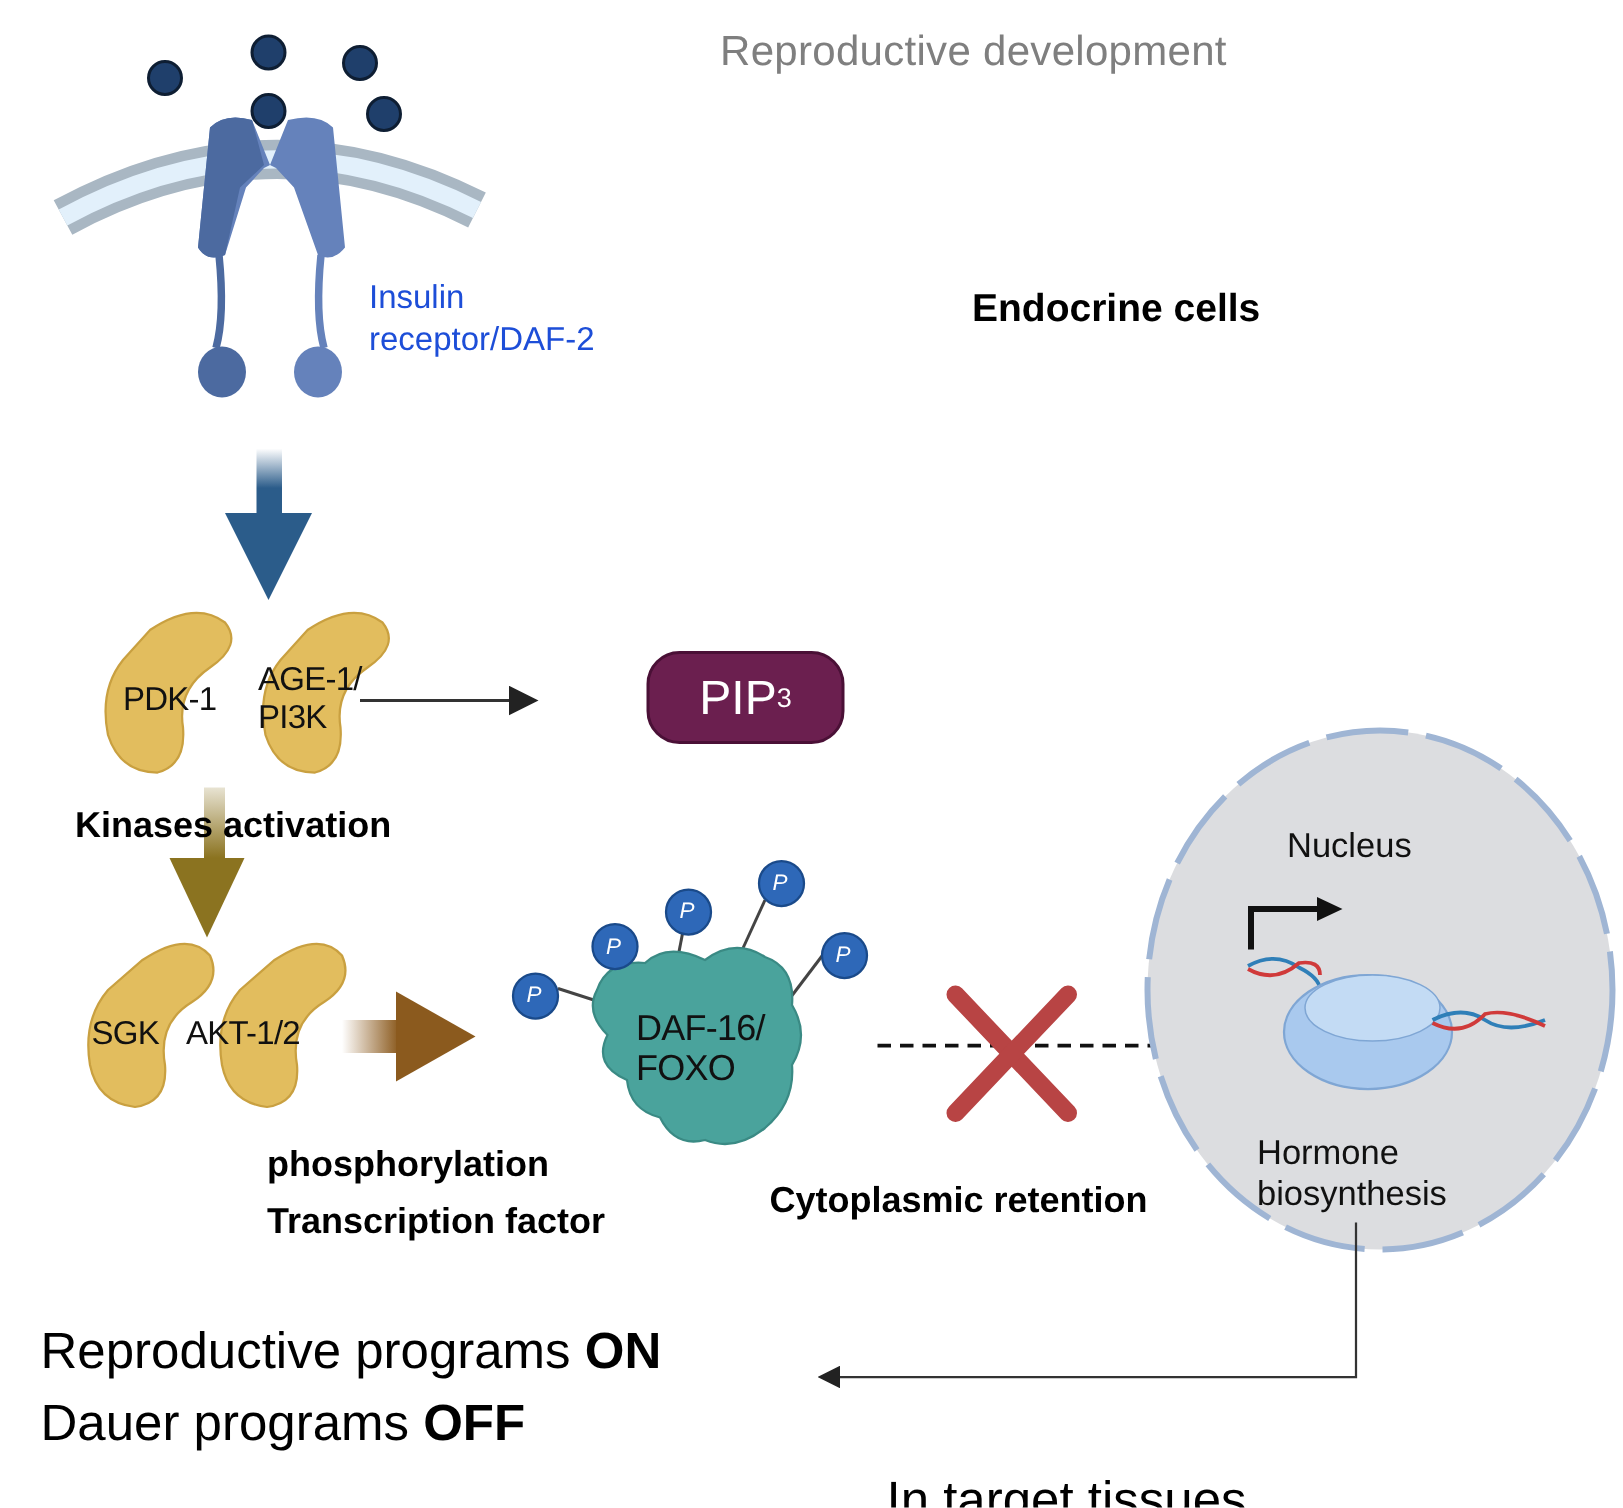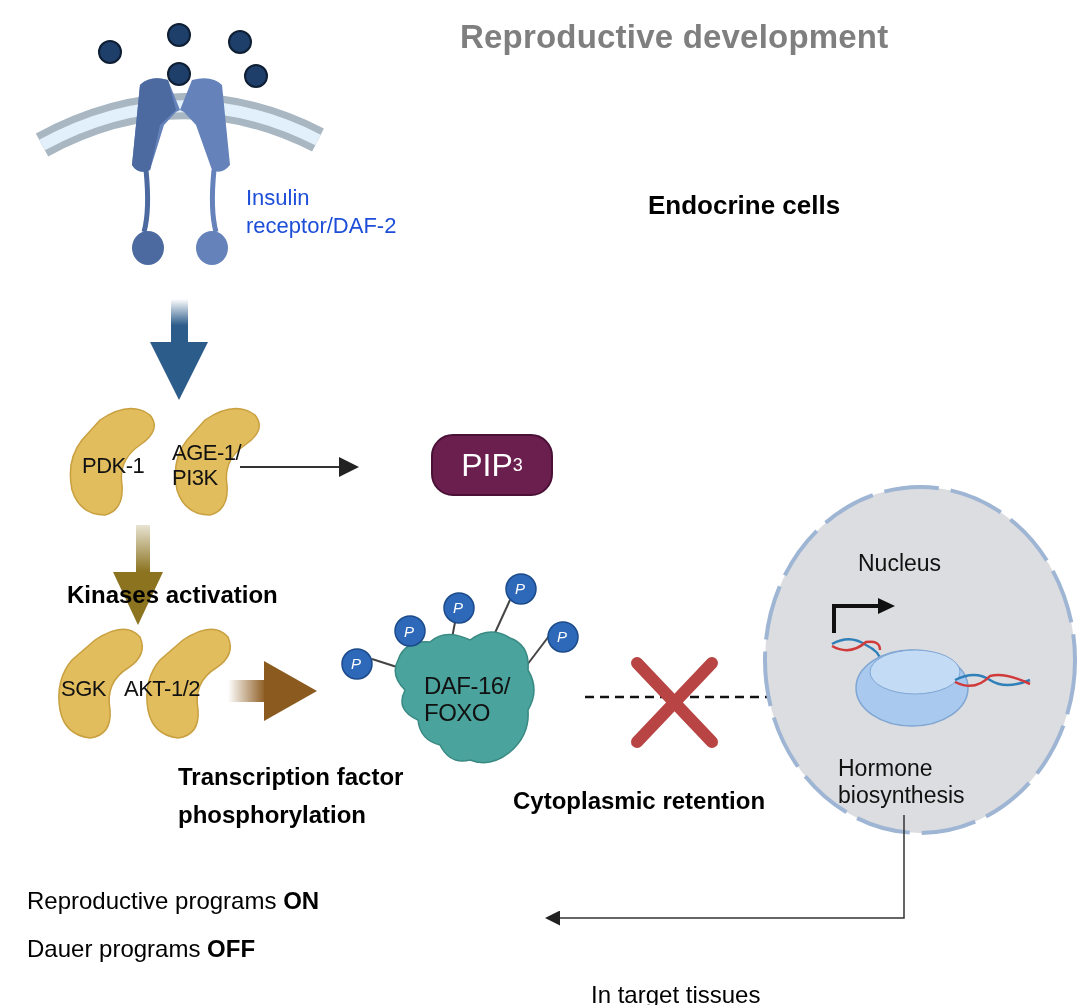--- a/index.html
+++ b/index.html
@@ -1,27 +1,27 @@
 <!DOCTYPE html>
 <html><head>
 <meta charset="utf-8">
 <style>
   html, body { margin: 0; padding: 0; background: #ffffff; }
   body { width: 1082px; height: 1005px; position: relative; overflow: hidden; font-family: "Liberation Sans", sans-serif; }
   #canvas { position: absolute; left: 0; top: 0; width: 1082px; height: 1005px; }
   .lbl { position: absolute; white-space: nowrap; color: #111; }
-  .title-top { left: 460px; top: 18px; font-size: 33px; font-weight: bold; color: #7f7f7f; letter-spacing: 0.2px; }
+  .title-top { left: 480px; top: 18px; font-size: 28px; font-weight: normal; color: #7f7f7f; letter-spacing: 0.2px; }
   .title-endo { left: 648px; top: 190px; font-size: 26px; font-weight: bold; color: #000; text-align: center; }
   .rec-lbl { left: 246px; top: 184px; font-size: 22px; line-height: 28px; color: #1d4ed8; }
   .enz { font-size: 22px; line-height: 25px; color: #111; letter-spacing: -0.5px; }
   .bold-lbl { font-weight: bold; font-size: 24px; color: #000; }
-  .pip { position: absolute; left: 431px; top: 434px; width: 122px; height: 62px; background: #6b1f4f; border: 2px solid #4a1036; border-radius: 22px; box-sizing: border-box; color: #fff; font-size: 32px; display: flex; align-items: center; justify-content: center; }
+  .pip { position: absolute; left: 431px; top: 434px; width: 132px; height: 62px; background: #6b1f4f; border: 2px solid #4a1036; border-radius: 22px; box-sizing: border-box; color: #fff; font-size: 32px; display: flex; align-items: center; justify-content: center; }
   .pip sub { font-size: 18px; vertical-align: -6px; }
   .nuc-lbl { font-size: 23px; color: #111; margin-top: 28px; }
-  .out-lbl { font-size: 24px; color: #000; }
+  .out-lbl { font-size: 34px; color: #000; }
 </style>
 </head>
 <body>
 
 <svg id="canvas" width="1082" height="1005" viewBox="0 0 1082 1005">
   <defs>
     <linearGradient id="gBlue" x1="0" y1="0" x2="0" y2="1">
       <stop offset="0" stop-color="#2b5c8a" stop-opacity="0"></stop>
       <stop offset="0.6" stop-color="#2b5c8a" stop-opacity="1"></stop>
     </linearGradient>
@@ -145,41 +145,41 @@
 <div class="lbl enz" style="left:172px; top:440px;">
   <div>AGE-1/</div>
   <div>PI3K</div>
 </div>
 
 <div class="pip">
   <span>PIP</span>
     <sub>3</sub>
 </div>
 
-<div class="lbl bold-lbl" style="left:67px; top:537px;margin-top:44px;">Kinases activation</div>
+<div class="lbl bold-lbl" style="left:50px; top:537px;">Kinases activation</div>
 
 <div class="lbl enz" style="left:61px; top:676px;">SGK</div>
 <div class="lbl enz" style="left:124px; top:676px;">AKT-1/2</div>
 
 <div class="lbl enz" style="left:424px; top:672px; font-size:24px; line-height:27px;">
   <div>DAF-16/</div>
   <div>FOXO</div>
 </div>
 
 <div class="lbl" style="left:350px; top:628px; width:0; height:0;">
   <span class="lbl" style="left:1px; top:27px; color:#fff; font-size:15px; font-style:italic;">P</span>
   <span class="lbl" style="left:54px; top:-5px; color:#fff; font-size:15px; font-style:italic;">P</span>
   <span class="lbl" style="left:103px; top:-29px; color:#fff; font-size:15px; font-style:italic;">P</span>
   <span class="lbl" style="left:165px; top:-48px; color:#fff; font-size:15px; font-style:italic;">P</span>
   <span class="lbl" style="left:207px; top:0px; color:#fff; font-size:15px; font-style:italic;">P</span>
 </div>
 
 <div class="lbl bold-lbl" style="left:178px; top:758px; line-height:38px;">
+  <div>phosphorylation</div>
   <div>Transcription factor</div>
-  <div>phosphorylation</div>
 </div>
 
 <div class="lbl bold-lbl" style="left:513px; top:787px;">Cytoplasmic retention</div>
 
 <div class="lbl nuc-lbl" style="left:858px; top:522px;">Nucleus</div>
 <div class="lbl nuc-lbl" style="left:838px; top:727px; line-height:27px;">
   <div>Hormone</div>
   <div>biosynthesis</div>
 </div>
 

